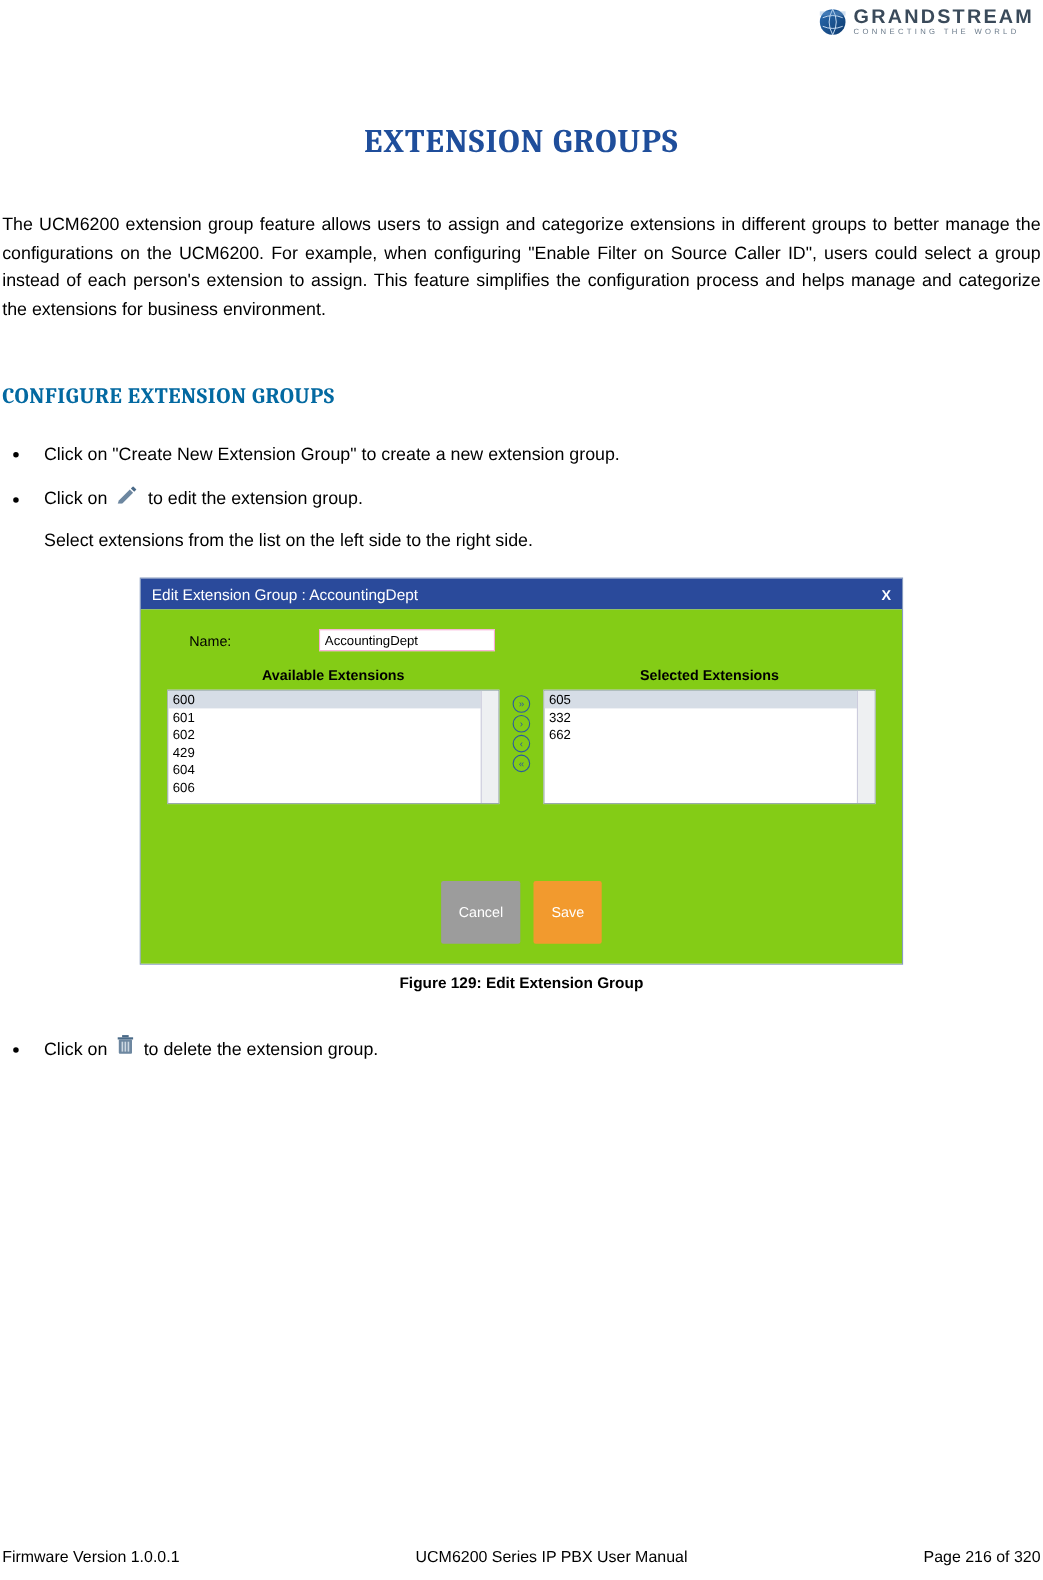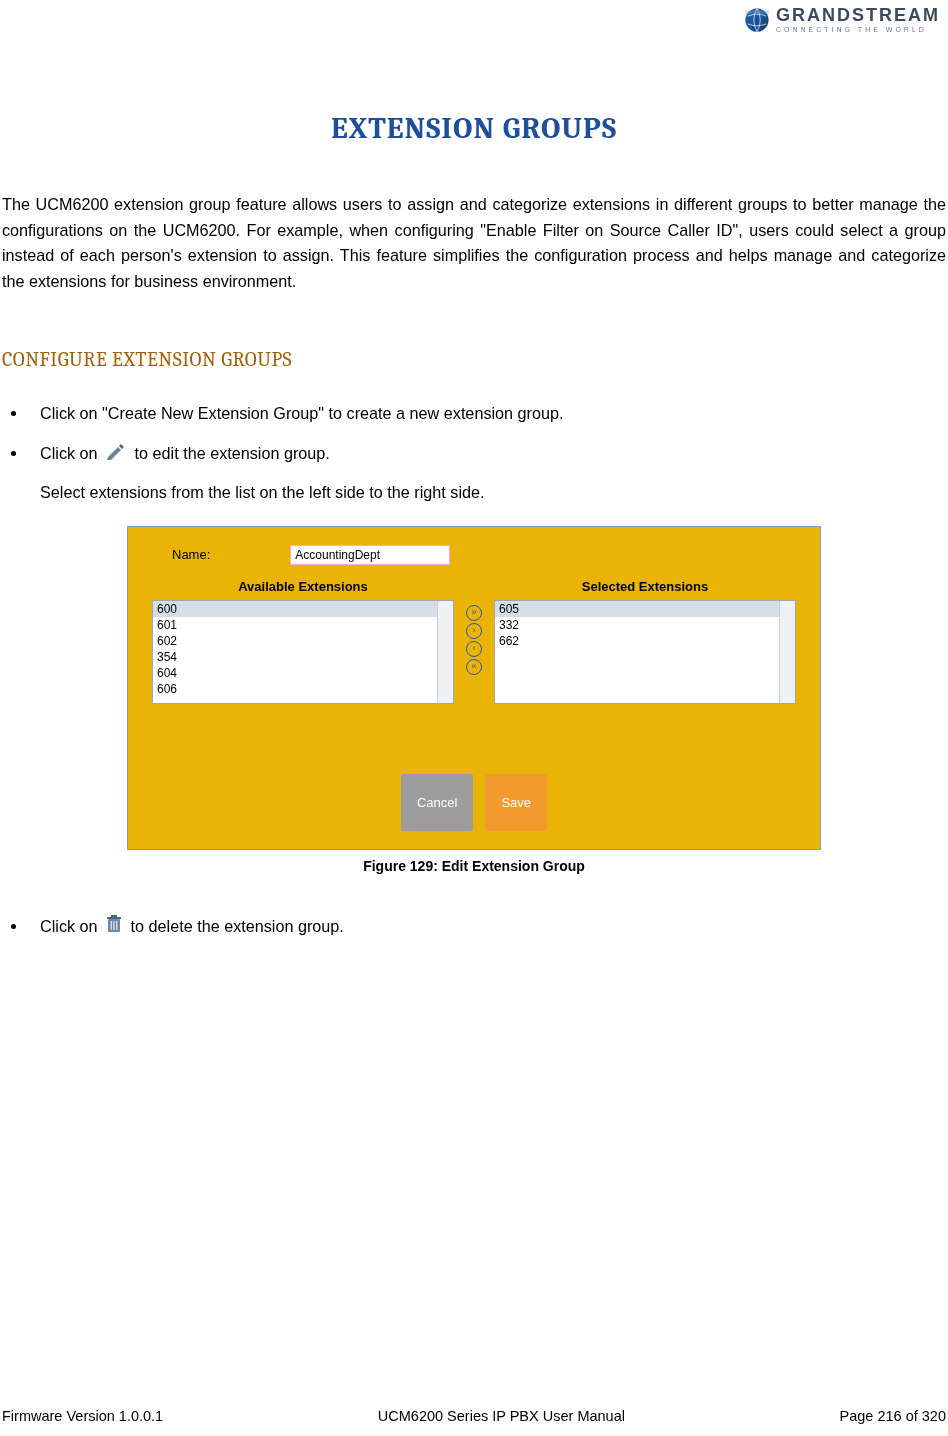--- a/index.html
+++ b/index.html
@@ -60,23 +60,23 @@
   .body-text {
     font-family: Arial, Helvetica, sans-serif;
     font-size: 16.2px;
     line-height: 1.58;
     text-align: justify;
     margin: 0 2px 0 2px;
     color: #000;
   }
   .section-title {
     font-family: Cambria, Georgia, serif;
-    color: #a16207;
+    color: #0369a1;
     font-size: 20px;
-    font-weight: normal;
+    font-weight: bold;
     letter-spacing: 0.5px;
     margin: 54px 12px 30px 2px;
   }
   .para {
     margin: 0 2px 22px 2px;
     font-size: 16.2px;
     line-height: 1.6;
   }
   .bold { font-weight: bold; }
   ul.bull {
@@ -114,21 +114,21 @@
     display: flex;
     justify-content: space-between;
     align-items: center;
   }
   .dlg-close {
     font-family: Arial, sans-serif;
     font-weight: bold;
     font-size: 13px;
   }
   .dlg-body {
-    background: #eab308;
+    background: #84cc16;
     padding: 18px 24px 14px 24px;
   }
   .form-row {
     display: flex;
     align-items: center;
     gap: 80px;
     margin-bottom: 14px;
     margin-left: 20px;
     font-size: 13px;
   }
@@ -276,33 +276,37 @@
           <path d="M2 13 L12 3 L15 6 L5 16 L1 16 Z" fill="#6d87a0"></path>
           <path d="M13 2 L15 0 L18 3 L16 5 Z" fill="#4a6a88"></path>
         </svg>
       </span>
       <span> to edit the extension group.</span>
       <div class="sub-line" style="margin-left:0;margin-top:12px;">Select extensions from the list on the left side to the right side.</div>
     </li>
   </ul>
 
   <div class="dialog-wrap">
+    <div class="dlg-title">
+      <span>Edit Extension Group : AccountingDept</span>
+      <span class="dlg-close">X</span>
+    </div>
     <div class="dlg-body">
       <div class="form-row">
         <span>Name:</span>
         <input type="text" value="AccountingDept" style="">
       </div>
       <div class="cols">
         <div class="col-block">
           <div class="col-head">Available Extensions</div>
           <div class="listbox">
             <div class="sel-row">600</div>
             <div class="opt-row">601</div>
             <div class="opt-row">602</div>
-            <div class="opt-row">354</div>
+            <div class="opt-row">429</div>
             <div class="opt-row">604</div>
             <div class="opt-row">606</div>
             <div class="list-scroll"></div>
           </div>
         </div>
         <div class="mid-btns">
           <div class="circ">»</div>
           <div class="circ">›</div>
           <div class="circ">‹</div>
           <div class="circ">«</div>

